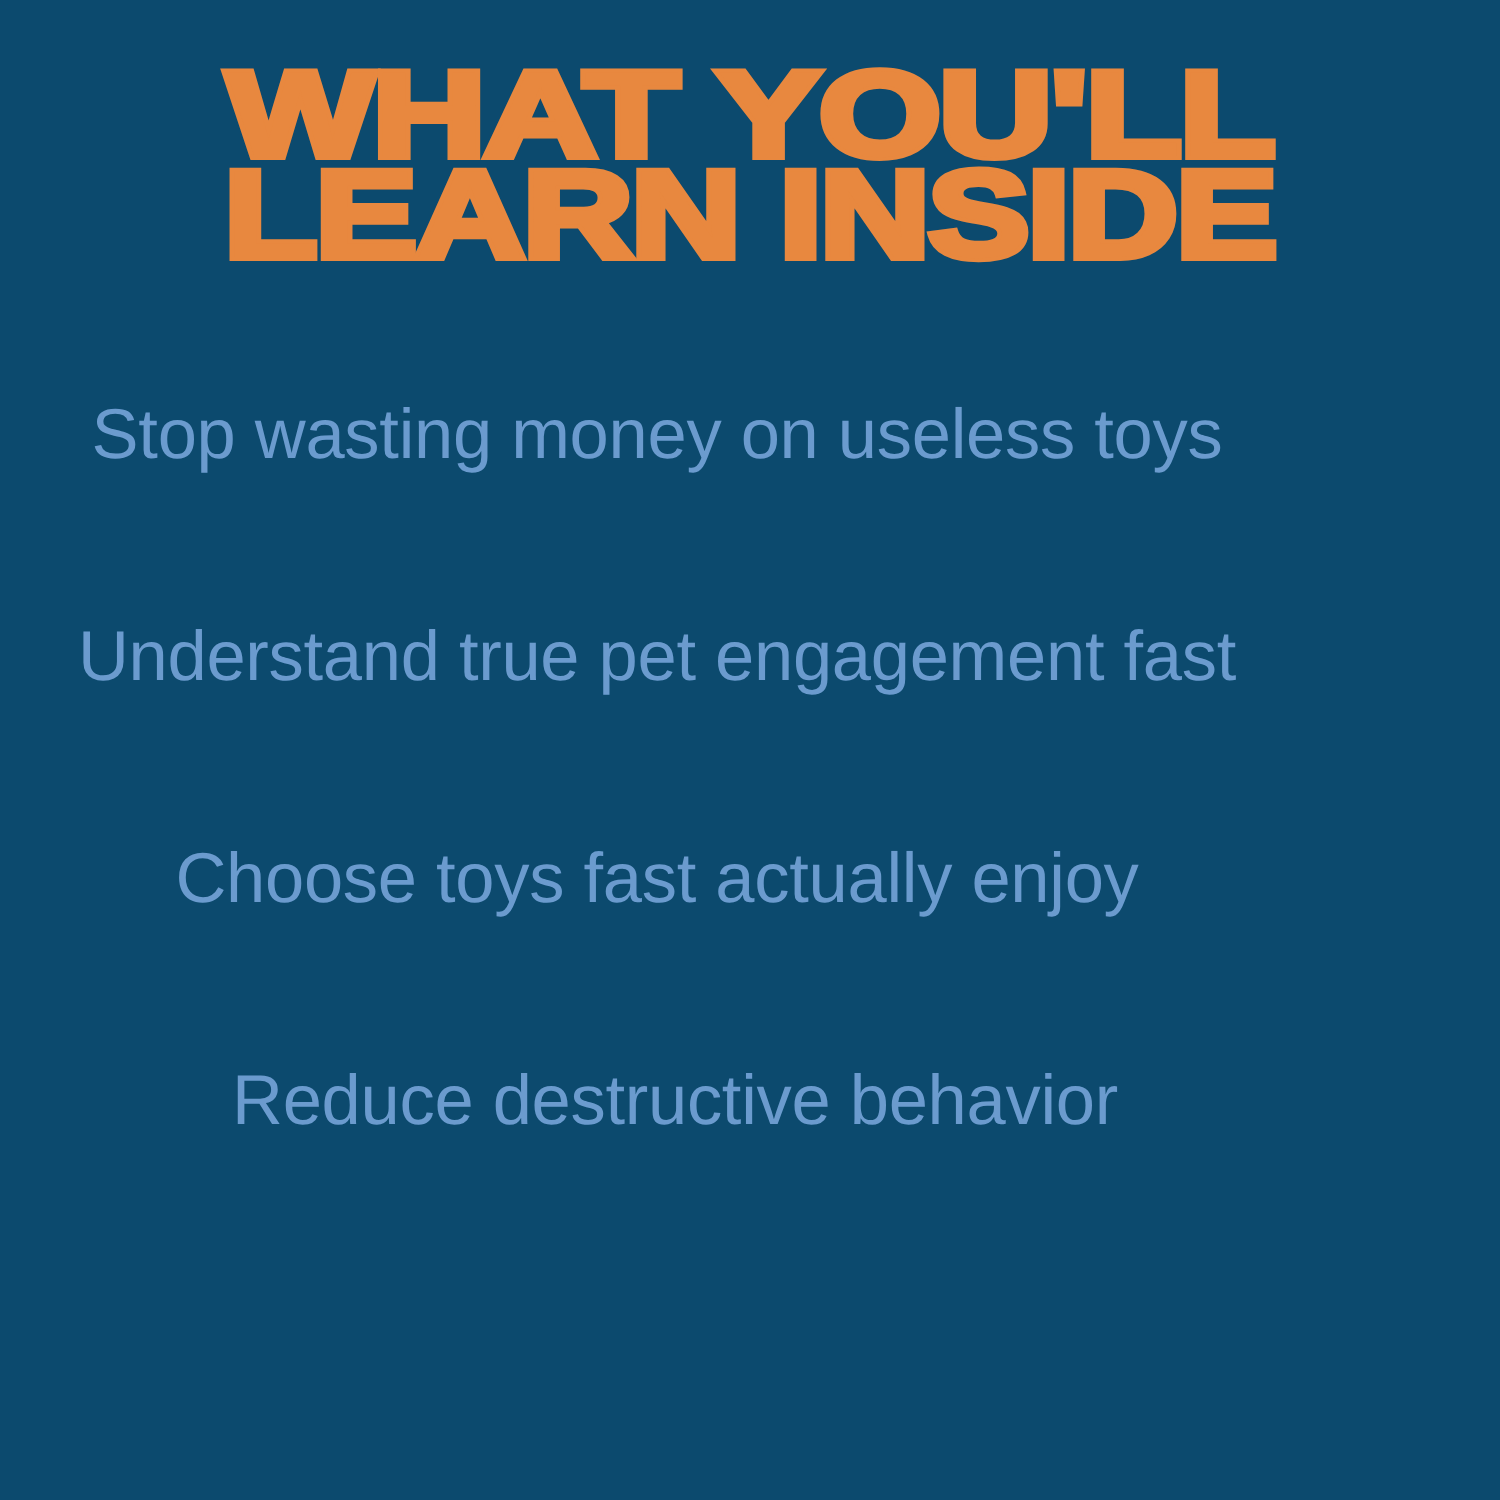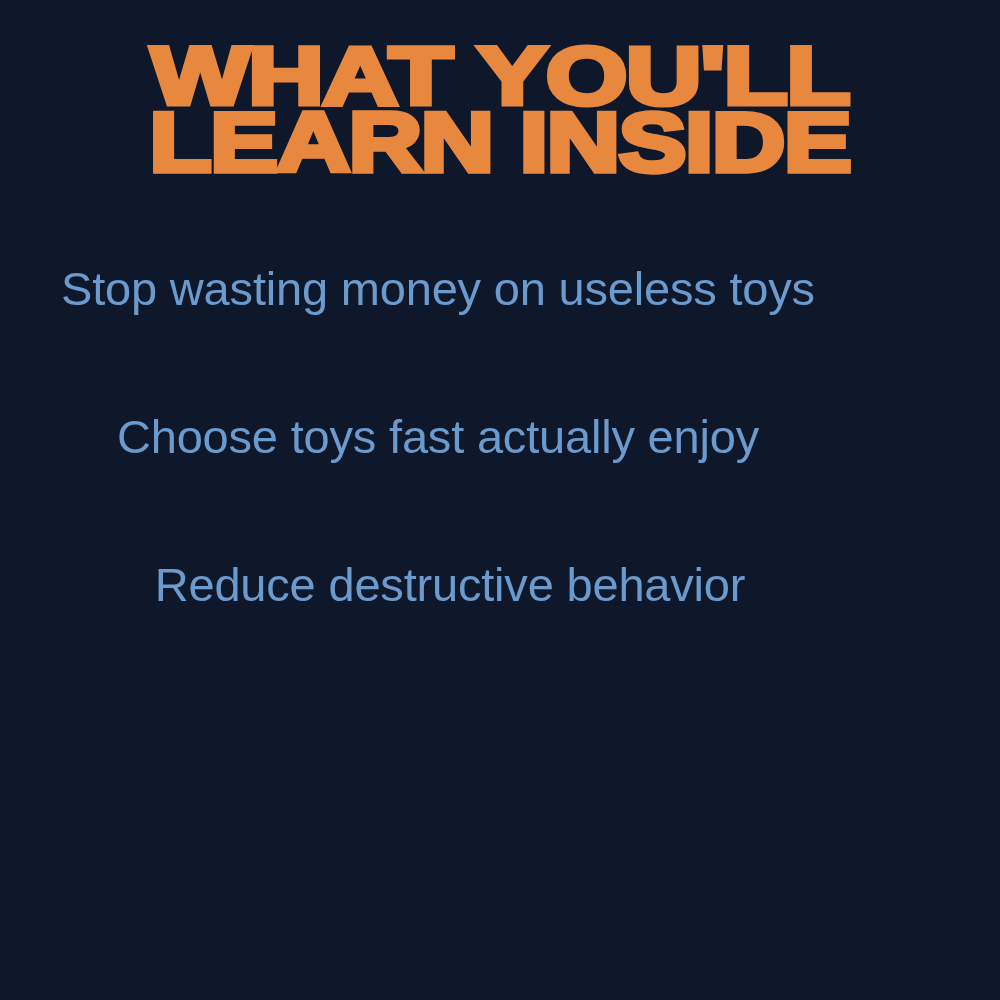--- a/index.html
+++ b/index.html
@@ -13,21 +13,21 @@
     overflow: hidden;
     background: #F9EEEC;
     font-family: "Liberation Sans", sans-serif;
     -webkit-font-smoothing: antialiased;
   }
 
   .poster {
     position: relative;
     width: 1000px;
     height: 1000px;
-    background: #0f172a;
+    background: #0c4a6e;
     box-sizing: border-box;
     display: flex;
     flex-direction: column;
     align-items: center;
   }
 
   
   .headline {
     position: absolute;
     top: 44px;
@@ -101,17 +101,18 @@
 
 <div class="poster">
 
   <div class="headline">
     <span class="headline-line headline-line-1">WHAT YOU'LL</span>
     <span class="headline-line headline-line-2">LEARN INSIDE</span>
   </div>
 
   <div class="benefits">
     <span class="benefit benefit-0">Stop wasting money on useless toys</span>
+    <span class="benefit benefit-1">Understand true pet engagement fast</span>
     <span class="benefit benefit-2">Choose toys fast actually enjoy</span>
     <span class="benefit benefit-3">Reduce destructive behavior</span>
   </div>
 
 </div>
 
 </body></html>

